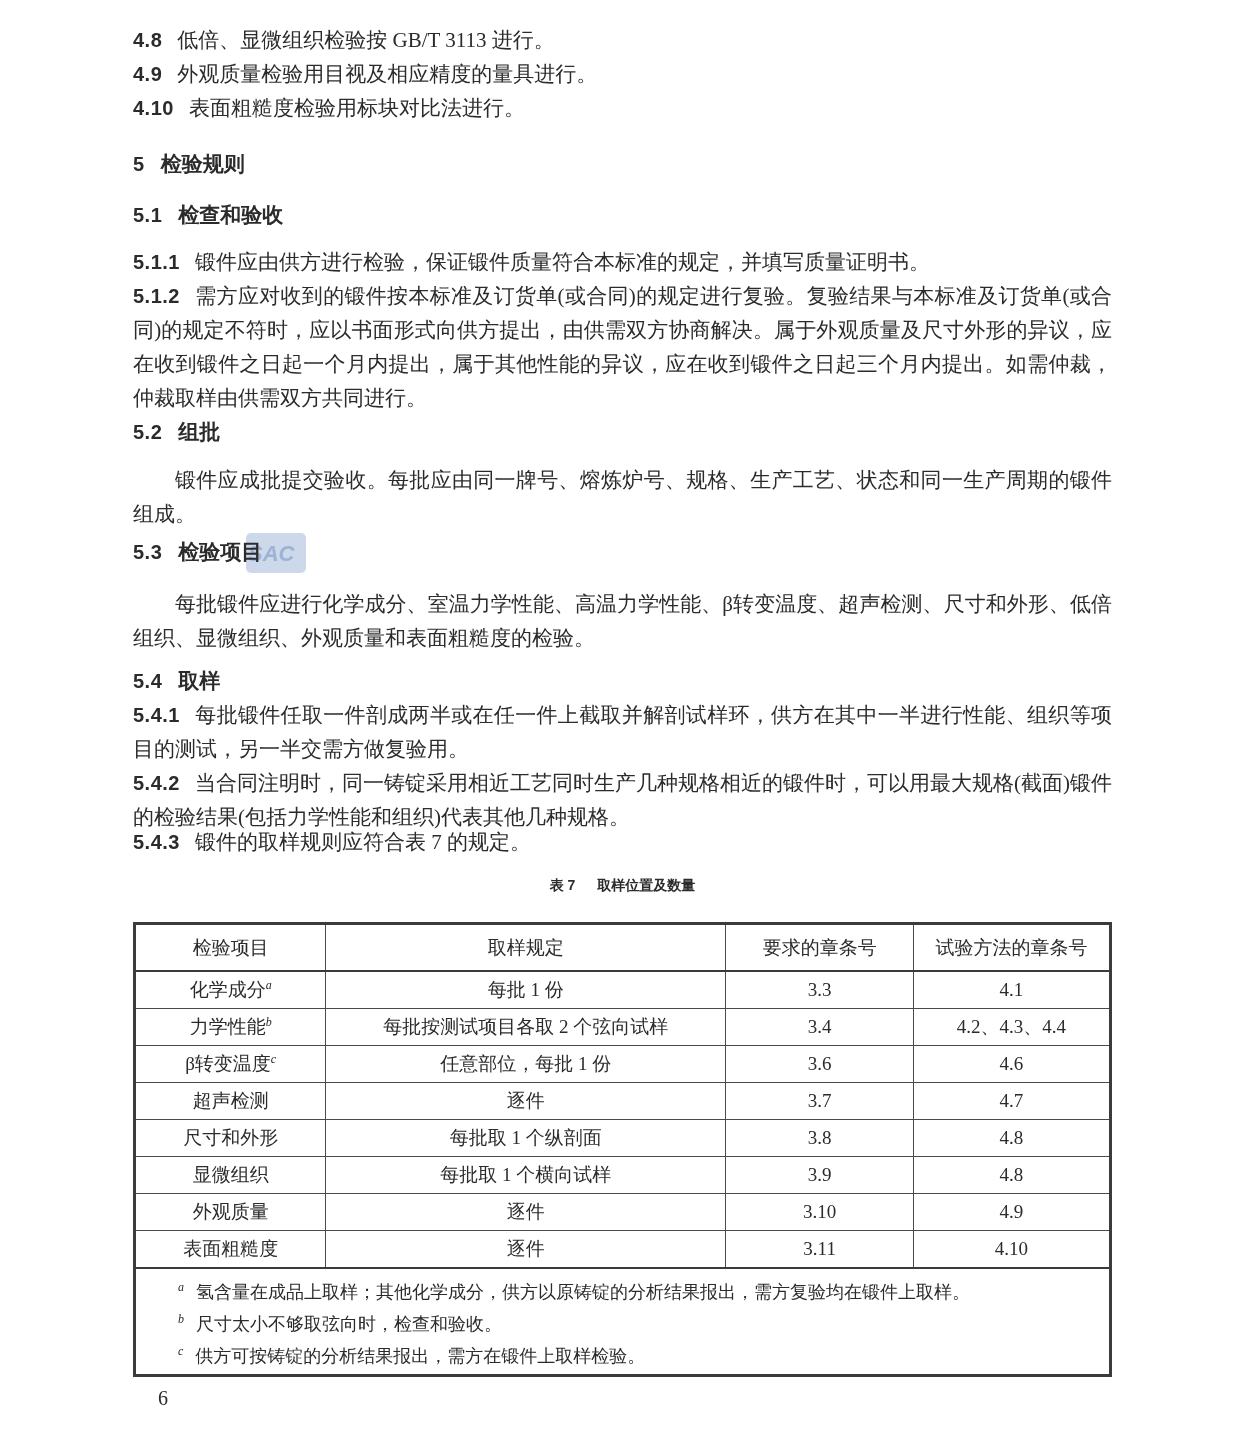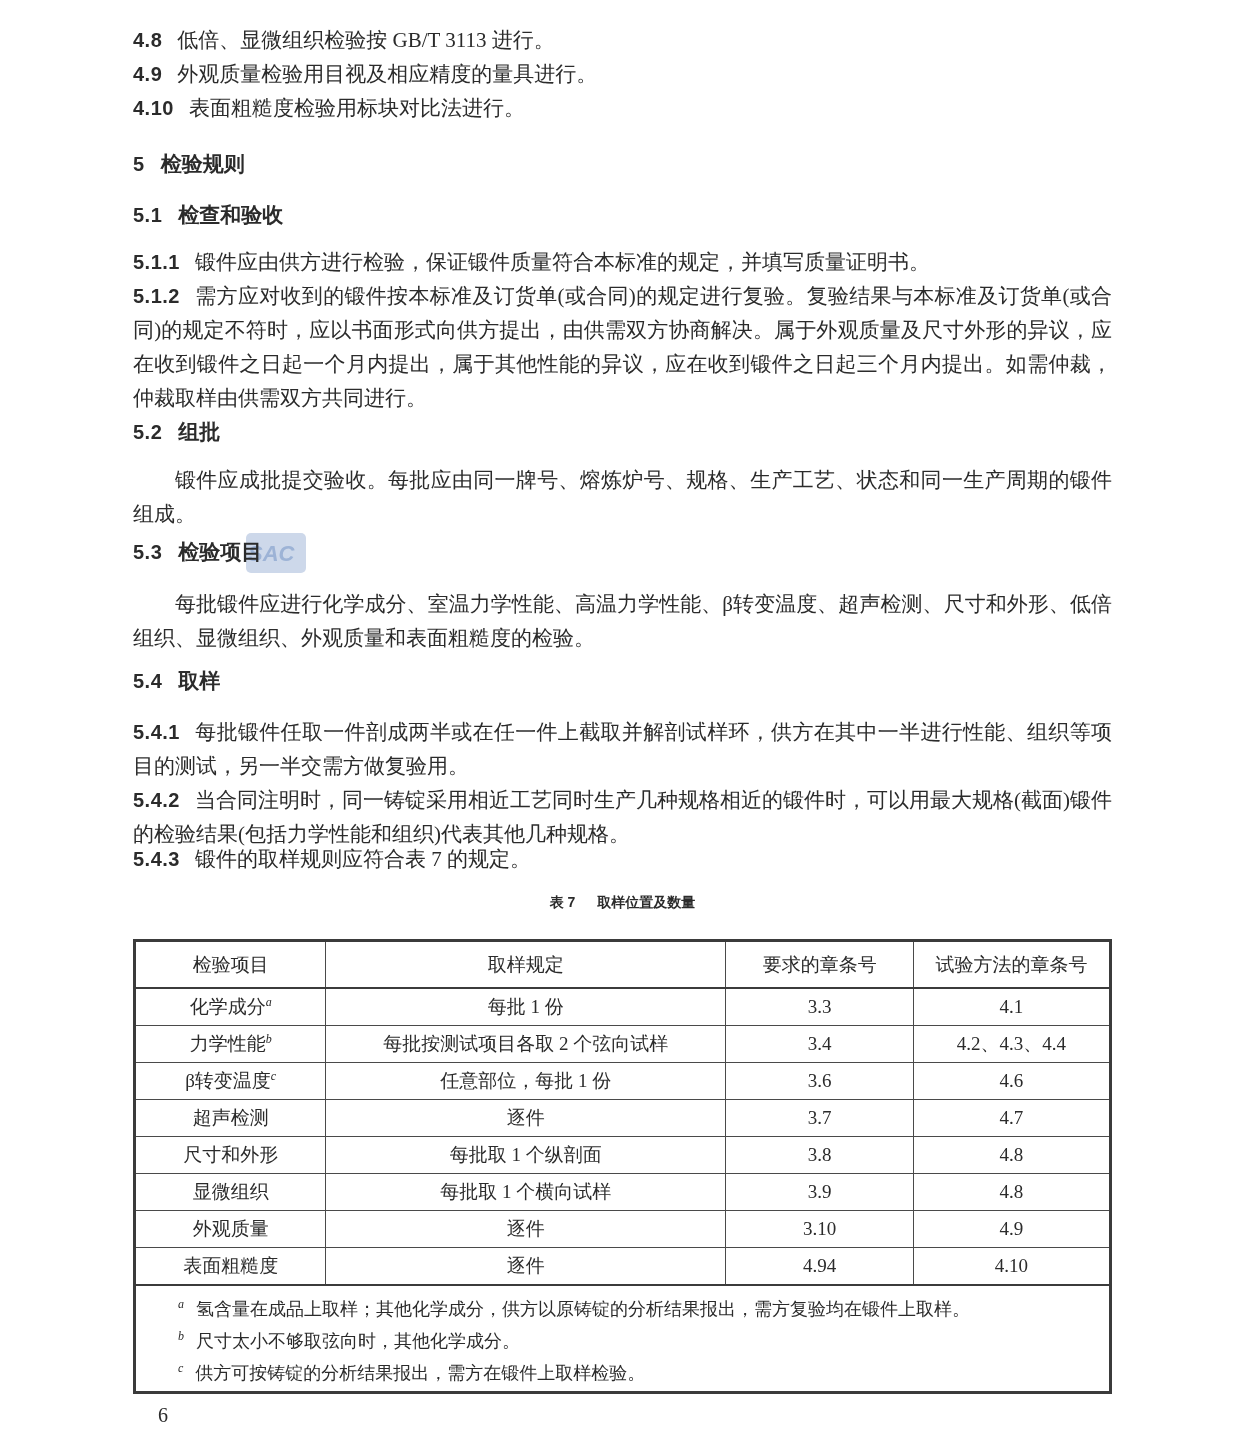--- a/index.html
+++ b/index.html
@@ -34,21 +34,21 @@
   .indent{text-indent:2em;}
   
   .mt-c48{margin-top:23px;}
   .mt-h5{margin-top:22px;}
   .mt-h51{margin-top:17px;}
   .mt-c511{margin-top:13px;}
   .mt-p52{margin-top:14px;}
   .mt-h53{margin-top:4px;}
   .mt-p53{margin-top:18px;}
   .mt-h54{margin-top:9px;}
-  .mt-c541{margin-top:17px;}
+  .mt-c541{margin-top:0;}
   .mt-c543{margin-top:-9px;}
   .caption{
     margin-top:9px;
     text-align:center;
     font-family:"Liberation Sans","DejaVu Sans",sans-serif;
     font-weight:bold;font-size:14px;line-height:34px;
   }
   .caption .cap-label{margin-right:22px;}
   table.t7{
     margin-top:20px;
@@ -184,27 +184,27 @@
         </tr>
         <tr>
           <td><span>外观质量</span><sup></sup></td>
           <td>逐件</td>
           <td>3.10</td>
           <td>4.9</td>
         </tr>
         <tr>
           <td><span>表面粗糙度</span><sup></sup></td>
           <td>逐件</td>
-          <td>4.94</td>
+          <td>3.11</td>
           <td>4.10</td>
         </tr>
         <tr>
           <td class="fncell" colspan="4">
             <div class="fn"><sup class="fnm">a</sup><span>氢含量在成品上取样；其他化学成分，供方以原铸锭的分析结果报出，需方复验均在锻件上取样。</span></div>
-            <div class="fn"><sup class="fnm">b</sup><span>尺寸太小不够取弦向时，其他化学成分。</span></div>
+            <div class="fn"><sup class="fnm">b</sup><span>尺寸太小不够取弦向时，检查和验收。</span></div>
             <div class="fn"><sup class="fnm">c</sup><span>供方可按铸锭的分析结果报出，需方在锻件上取样检验。</span></div>
           </td>
         </tr>
       </tbody>
     </table>
 
     <div class="pagenum">6</div>
 
   </div>
 </div>

